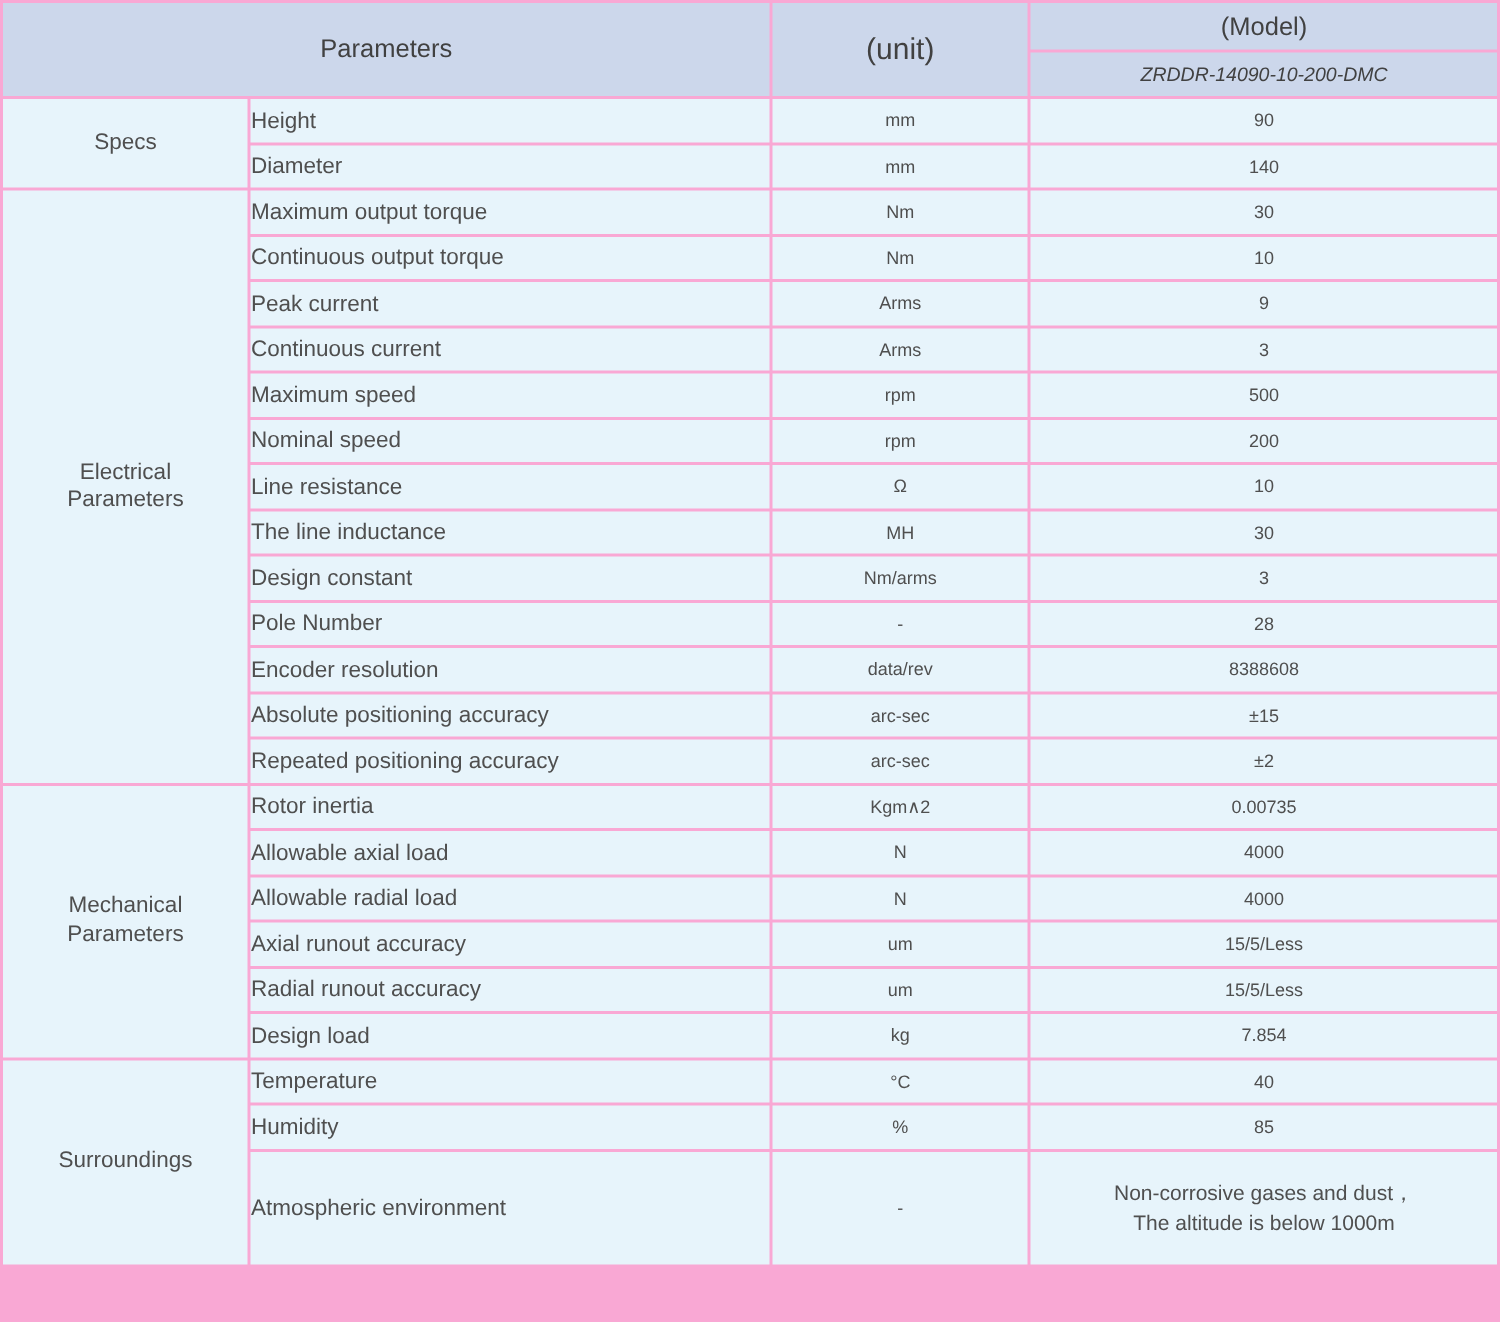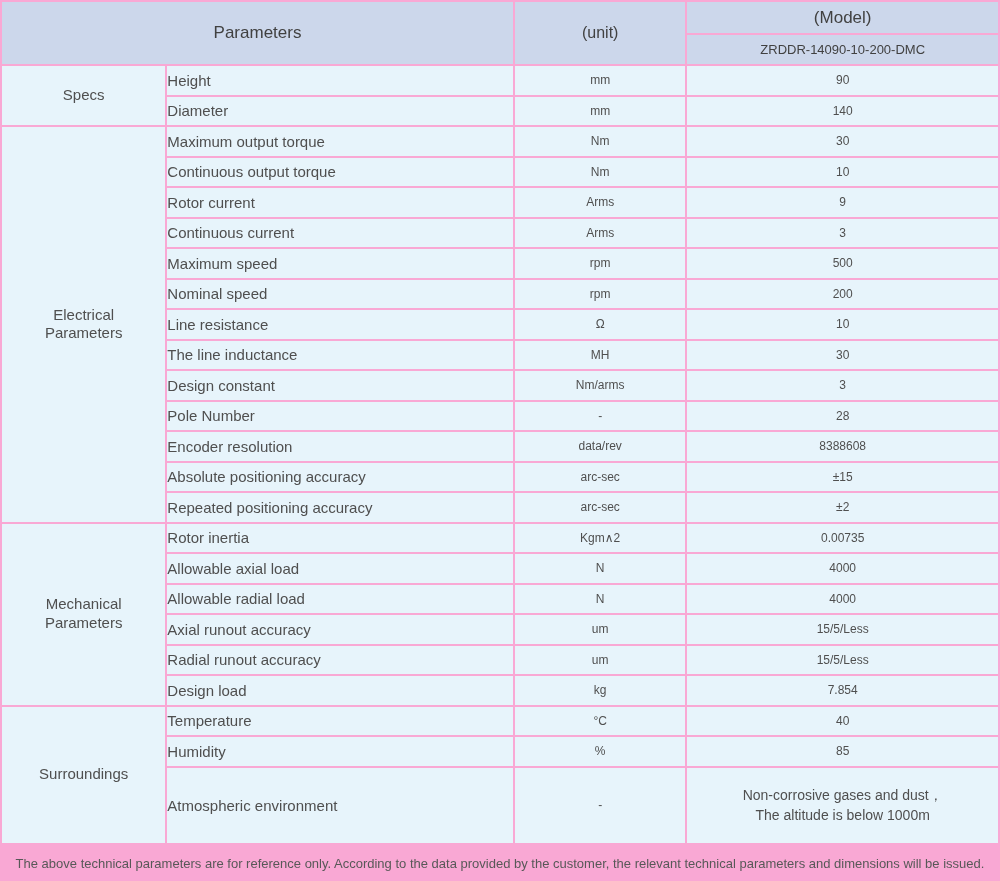--- a/index.html
+++ b/index.html
@@ -27,23 +27,23 @@
     background: #e7f4fb;
     font-weight: normal;
     padding: 0;
     overflow: hidden;
   }
   table.spec-table thead th {
     background: #ccd7eb;
     color: #414141;
   }
   .h-params { font-size: 17px; }
-  .h-unit   { font-size: 16px; }
+  .h-unit   { font-size: 20px; }
   .h-model  { font-size: 17px; height: 31px; }
-  .h-modelno{ font-size: 13px; height: 29px; color: #474747; }
+  .h-modelno{ font-size: 13px; height: 29px; color: #474747; font-style: italic; }
   td.cell, th.group { height: 28.5px; }
   th.group {
     font-size: 15px;
     white-space: pre-line;
     line-height: 1.25;
     color: #4f4f4f;
   }
   td.pname {
     text-align: left;
     padding-left: 28px;
@@ -112,21 +112,21 @@
         <td class="cell pname">Maximum output torque</td>
         <td class="cell unit">Nm</td>
         <td class="cell val">30</td>
       </tr>
       <tr>
         <td class="cell pname">Continuous output torque</td>
         <td class="cell unit">Nm</td>
         <td class="cell val">10</td>
       </tr>
       <tr>
-        <td class="cell pname">Rotor current</td>
+        <td class="cell pname">Peak current</td>
         <td class="cell unit">Arms</td>
         <td class="cell val">9</td>
       </tr>
       <tr>
         <td class="cell pname">Continuous current</td>
         <td class="cell unit">Arms</td>
         <td class="cell val">3</td>
       </tr>
       <tr>
         <td class="cell pname">Maximum speed</td>
@@ -220,15 +220,14 @@
       </tr>
       <tr class="tall">
         <td class="cell pname">Atmospheric environment</td>
         <td class="cell unit">-</td>
         <td class="cell val multiline">Non-corrosive gases and dust，
 The altitude is below 1000m</td>
       </tr>
     </tbody>
   </table>
 
-  <div class="footer-note">The above technical parameters are for reference only. According to the data provided by the customer, the relevant technical parameters and dimensions will be issued.</div>
 
 </div>
 
 </body></html>

